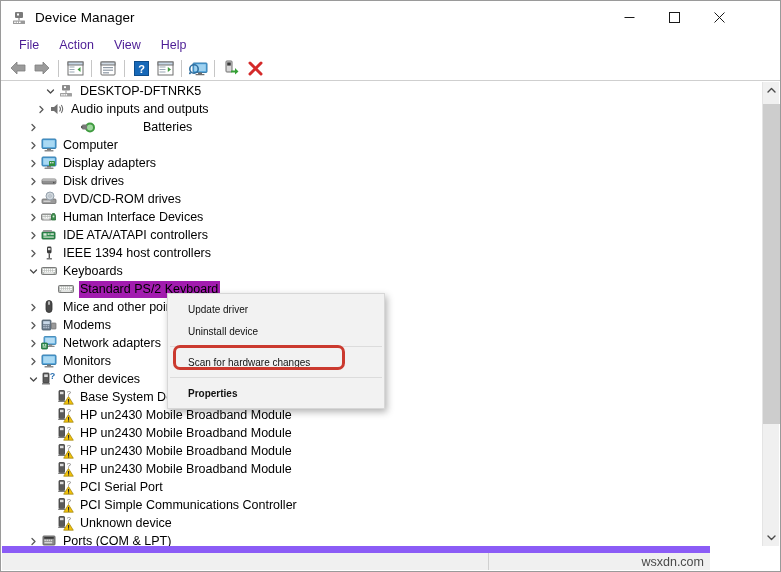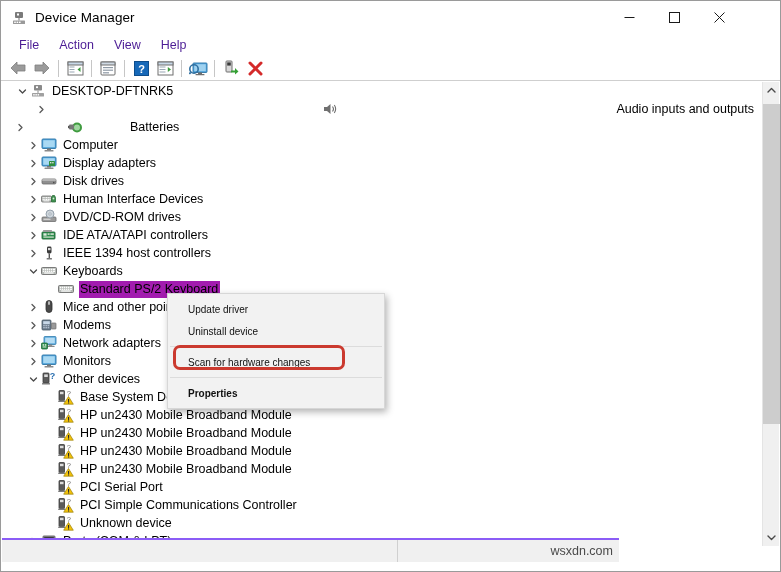--- a/index.html
+++ b/index.html
@@ -123,24 +123,24 @@
   }
   .sb-arrow.up { top: 0; }
   .sb-arrow.down { bottom: 0; }
   .sb-thumb {
     position: absolute; left: 0; width: 17px;
     background: #cdcdcd;
   }
 
   
   .statusbar {
-    position: absolute; left: 1px; bottom: 9px;
-    width: 617px; height: 24px;
+    position: absolute; left: 1px; bottom: 1px;
+    width: 708px; height: 24px;
     background: #f0f0f0;
-    border-top: 2px solid #8b5cf6;
+    border-top: 7px solid #8b5cf6;
     display: flex; align-items: center;
   }
   .status-pane-main { flex: 1; height: 100%; }
   .status-pane-right {
     width: 222px; height: 100%;
     border-left: 1px solid #d0d0d0;
     display: flex; align-items: center; justify-content: flex-end;
     padding-right: 6px;
     font-size: 12.5px; color: #4a4a4a;
   }
@@ -292,55 +292,55 @@
     <div class="tbtn">
       <svg width="15" height="15" viewBox="0 0 15 15">
         <line x1="2" y1="2" x2="13" y2="13" stroke="#d42a2a" stroke-width="3" stroke-linecap="round"></line>
         <line x1="13" y1="2" x2="2" y2="13" stroke="#d42a2a" stroke-width="3" stroke-linecap="round"></line>
       </svg>
     </div>
   </div>
 
   <div class="treepane">
 
-    <div class="row" style="padding-left:12px;">
+    <div class="row" style="padding-left:4px;margin-left:36px;">
       <span class="chev">
         <svg width="9" height="9" viewBox="0 0 9 9">
             <path d="M1.5 3 L4.5 6 L7.5 3" fill="none" stroke="#4a4a4a" stroke-width="1.3" stroke-linecap="round" stroke-linejoin="round"></path>
           </svg>
       </span>
       <span class="ico">
         <svg width="16" height="16" viewBox="0 0 16 16">
           <rect x="4" y="2" width="8" height="5.5" rx="0.8" fill="#8a8a8a"></rect>
           <rect x="6" y="3.3" width="2" height="1.8" fill="#ffffff"></rect>
           <rect x="7.4" y="7.5" width="1.2" height="2.4" fill="#9a9a9a"></rect>
           <rect x="2" y="10" width="12" height="3.6" rx="0.6" fill="#a0a0a0"></rect>
           <rect x="3.2" y="11.1" width="1.5" height="1.4" fill="#ffffff"></rect>
           <rect x="5.4" y="11.1" width="1.5" height="1.4" fill="#ffffff"></rect>
           <rect x="7.6" y="11.1" width="1.5" height="1.4" fill="#ffffff"></rect>
         </svg>
       </span>
       <span class="rowlabel">DESKTOP-DFTNRK5</span>
     </div>
 
     <div id="tree-body">
-        <div class="row" style="padding-left: 31px; justify-content: space-between;">
+        <div class="row" style="padding-left: 31px;">
           <span class="chev">
             <svg width="9" height="9" viewBox="0 0 9 9">
               <path d="M3 1.5 L6 4.5 L3 7.5" fill="none" stroke="#5a5a5a" stroke-width="1.3" stroke-linecap="round" stroke-linejoin="round"></path>
             </svg>
           </span>
           <span class="ico"><svg width="16" height="16" viewBox="0 0 16 16">
               <path d="M2 6 L5 6 L8.5 3 L8.5 13 L5 10 L2 10 Z" fill="#707070"></path>
               <path d="M10.5 5.5 Q12.5 8 10.5 10.5" fill="none" stroke="#707070" stroke-width="1.1"></path>
               <path d="M12.3 4 Q15 8 12.3 12" fill="none" stroke="#707070" stroke-width="1.1"></path>
             </svg></span>
           <span class="rowlabel">Audio inputs and outputs</span>
         </div>
-        <div class="row" style="padding-left: 10px; gap: 40px;">
+        <div class="row" style="padding-left: 23px; gap: 40px;">
           <span class="chev">
             <svg width="9" height="9" viewBox="0 0 9 9">
               <path d="M3 1.5 L6 4.5 L3 7.5" fill="none" stroke="#5a5a5a" stroke-width="1.3" stroke-linecap="round" stroke-linejoin="round"></path>
             </svg>
           </span>
           <span class="ico"><svg width="16" height="16" viewBox="0 0 16 16">
               <circle cx="9" cy="8.5" r="5" fill="#3f9b3f"></circle>
               <circle cx="9" cy="8.5" r="3" fill="#9fd79f"></circle>
               <rect x="1" y="5.5" width="5" height="5" rx="1" fill="#777"></rect>
               <rect x="0" y="6.8" width="1.4" height="2.4" fill="#555"></rect>
@@ -383,20 +383,34 @@
             <svg width="9" height="9" viewBox="0 0 9 9">
               <path d="M3 1.5 L6 4.5 L3 7.5" fill="none" stroke="#5a5a5a" stroke-width="1.3" stroke-linecap="round" stroke-linejoin="round"></path>
             </svg>
           </span>
           <span class="ico"><svg width="16" height="16" viewBox="0 0 16 16">
               <rect x="1" y="6" width="14" height="5" rx="1.2" fill="#8f8f8f" stroke="#6a6a6a" stroke-width="0.8"></rect>
               <rect x="1" y="6" width="14" height="2" rx="1" fill="#b5b5b5"></rect>
               <circle cx="12.8" cy="9.6" r="0.8" fill="#4a4a4a"></circle>
             </svg></span>
           <span class="rowlabel">Disk drives</span>
+        </div>
+        <div class="row" style="padding-left: 23px;">
+          <span class="chev">
+            <svg width="9" height="9" viewBox="0 0 9 9">
+              <path d="M3 1.5 L6 4.5 L3 7.5" fill="none" stroke="#5a5a5a" stroke-width="1.3" stroke-linecap="round" stroke-linejoin="round"></path>
+            </svg>
+          </span>
+          <span class="ico"><svg width="16" height="16" viewBox="0 0 16 16">
+              <rect x="1" y="8" width="14" height="4.5" rx="1" fill="#9a9a9a" stroke="#6f6f6f" stroke-width="0.8"></rect>
+              <rect x="2.5" y="9.6" width="7" height="1.3" fill="#d8d8d8"></rect>
+              <circle cx="9" cy="5" r="4" fill="#cfd6dc" stroke="#8d9aa5" stroke-width="0.9"></circle>
+              <circle cx="9" cy="5" r="1.2" fill="#f6f8fa" stroke="#8d9aa5" stroke-width="0.7"></circle>
+            </svg></span>
+          <span class="rowlabel">DVD/CD-ROM drives</span>
         </div>
         <div class="row" style="padding-left: 23px;">
           <span class="chev">
             <svg width="9" height="9" viewBox="0 0 9 9">
               <path d="M3 1.5 L6 4.5 L3 7.5" fill="none" stroke="#5a5a5a" stroke-width="1.3" stroke-linecap="round" stroke-linejoin="round"></path>
             </svg>
           </span>
           <span class="ico"><svg width="16" height="16" viewBox="0 0 16 16">
               <rect x="0.5" y="5" width="10" height="6" rx="1" fill="#b0b4b0" stroke="#6f6f6f" stroke-width="0.8"></rect>
               <g fill="#ffffff">
@@ -417,34 +431,20 @@
             </svg></span>
           <span class="rowlabel">Human Interface Devices</span>
         </div>
         <div class="row" style="padding-left: 23px;">
           <span class="chev">
             <svg width="9" height="9" viewBox="0 0 9 9">
               <path d="M3 1.5 L6 4.5 L3 7.5" fill="none" stroke="#5a5a5a" stroke-width="1.3" stroke-linecap="round" stroke-linejoin="round"></path>
             </svg>
           </span>
           <span class="ico"><svg width="16" height="16" viewBox="0 0 16 16">
-              <rect x="1" y="8" width="14" height="4.5" rx="1" fill="#9a9a9a" stroke="#6f6f6f" stroke-width="0.8"></rect>
-              <rect x="2.5" y="9.6" width="7" height="1.3" fill="#d8d8d8"></rect>
-              <circle cx="9" cy="5" r="4" fill="#cfd6dc" stroke="#8d9aa5" stroke-width="0.9"></circle>
-              <circle cx="9" cy="5" r="1.2" fill="#f6f8fa" stroke="#8d9aa5" stroke-width="0.7"></circle>
-            </svg></span>
-          <span class="rowlabel">DVD/CD-ROM drives</span>
-        </div>
-        <div class="row" style="padding-left: 23px;">
-          <span class="chev">
-            <svg width="9" height="9" viewBox="0 0 9 9">
-              <path d="M3 1.5 L6 4.5 L3 7.5" fill="none" stroke="#5a5a5a" stroke-width="1.3" stroke-linecap="round" stroke-linejoin="round"></path>
-            </svg>
-          </span>
-          <span class="ico"><svg width="16" height="16" viewBox="0 0 16 16">
               <rect x="1" y="5" width="13" height="7" rx="0.8" fill="#2f8f4f" stroke="#1f6a38" stroke-width="0.9"></rect>
               <rect x="2.4" y="6.3" width="3.2" height="2.4" fill="#dfe8df"></rect>
               <rect x="6.6" y="6.3" width="2" height="1.6" fill="#cfe0cf"></rect>
               <rect x="9.4" y="6.3" width="3.4" height="1.6" fill="#cfe0cf"></rect>
               <rect x="2.4" y="9.4" width="10.4" height="1.4" fill="#bed6be"></rect>
               <rect x="2" y="3" width="9" height="2" rx="0.5" fill="#9a9a9a"></rect>
             </svg></span>
           <span class="rowlabel">IDE ATA/ATAPI controllers</span>
         </div>
         <div class="row" style="padding-left: 23px;">

